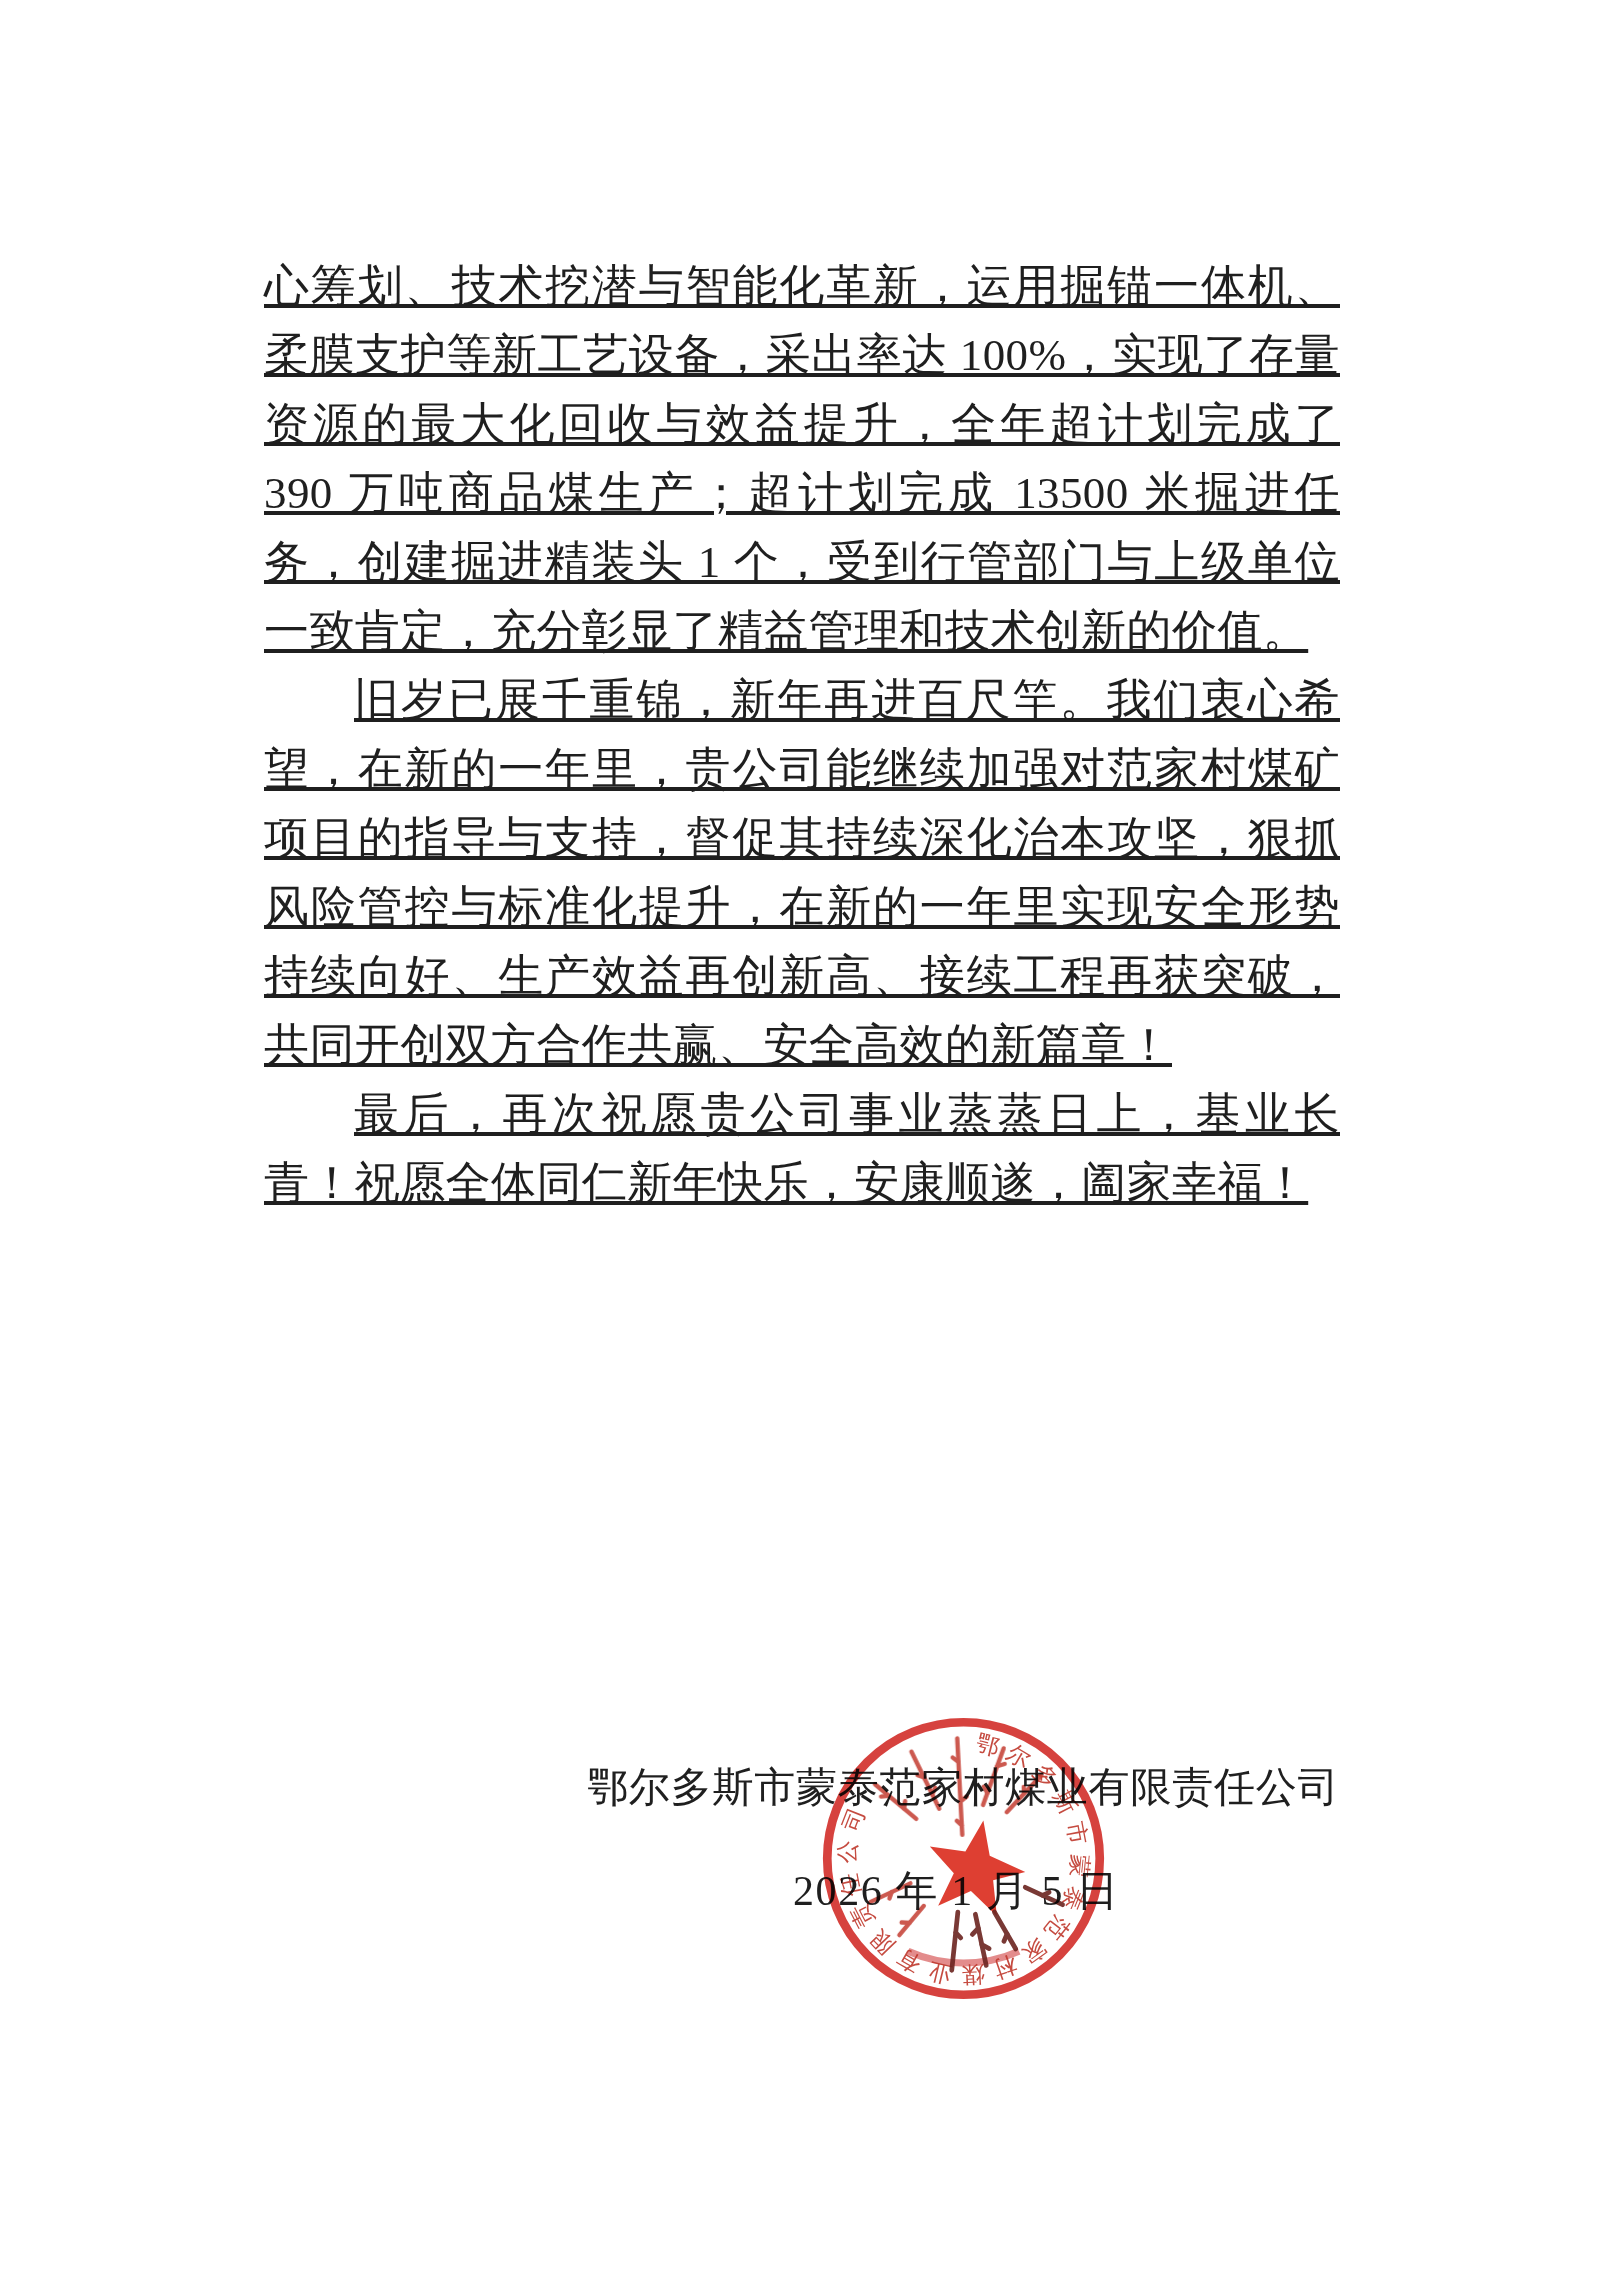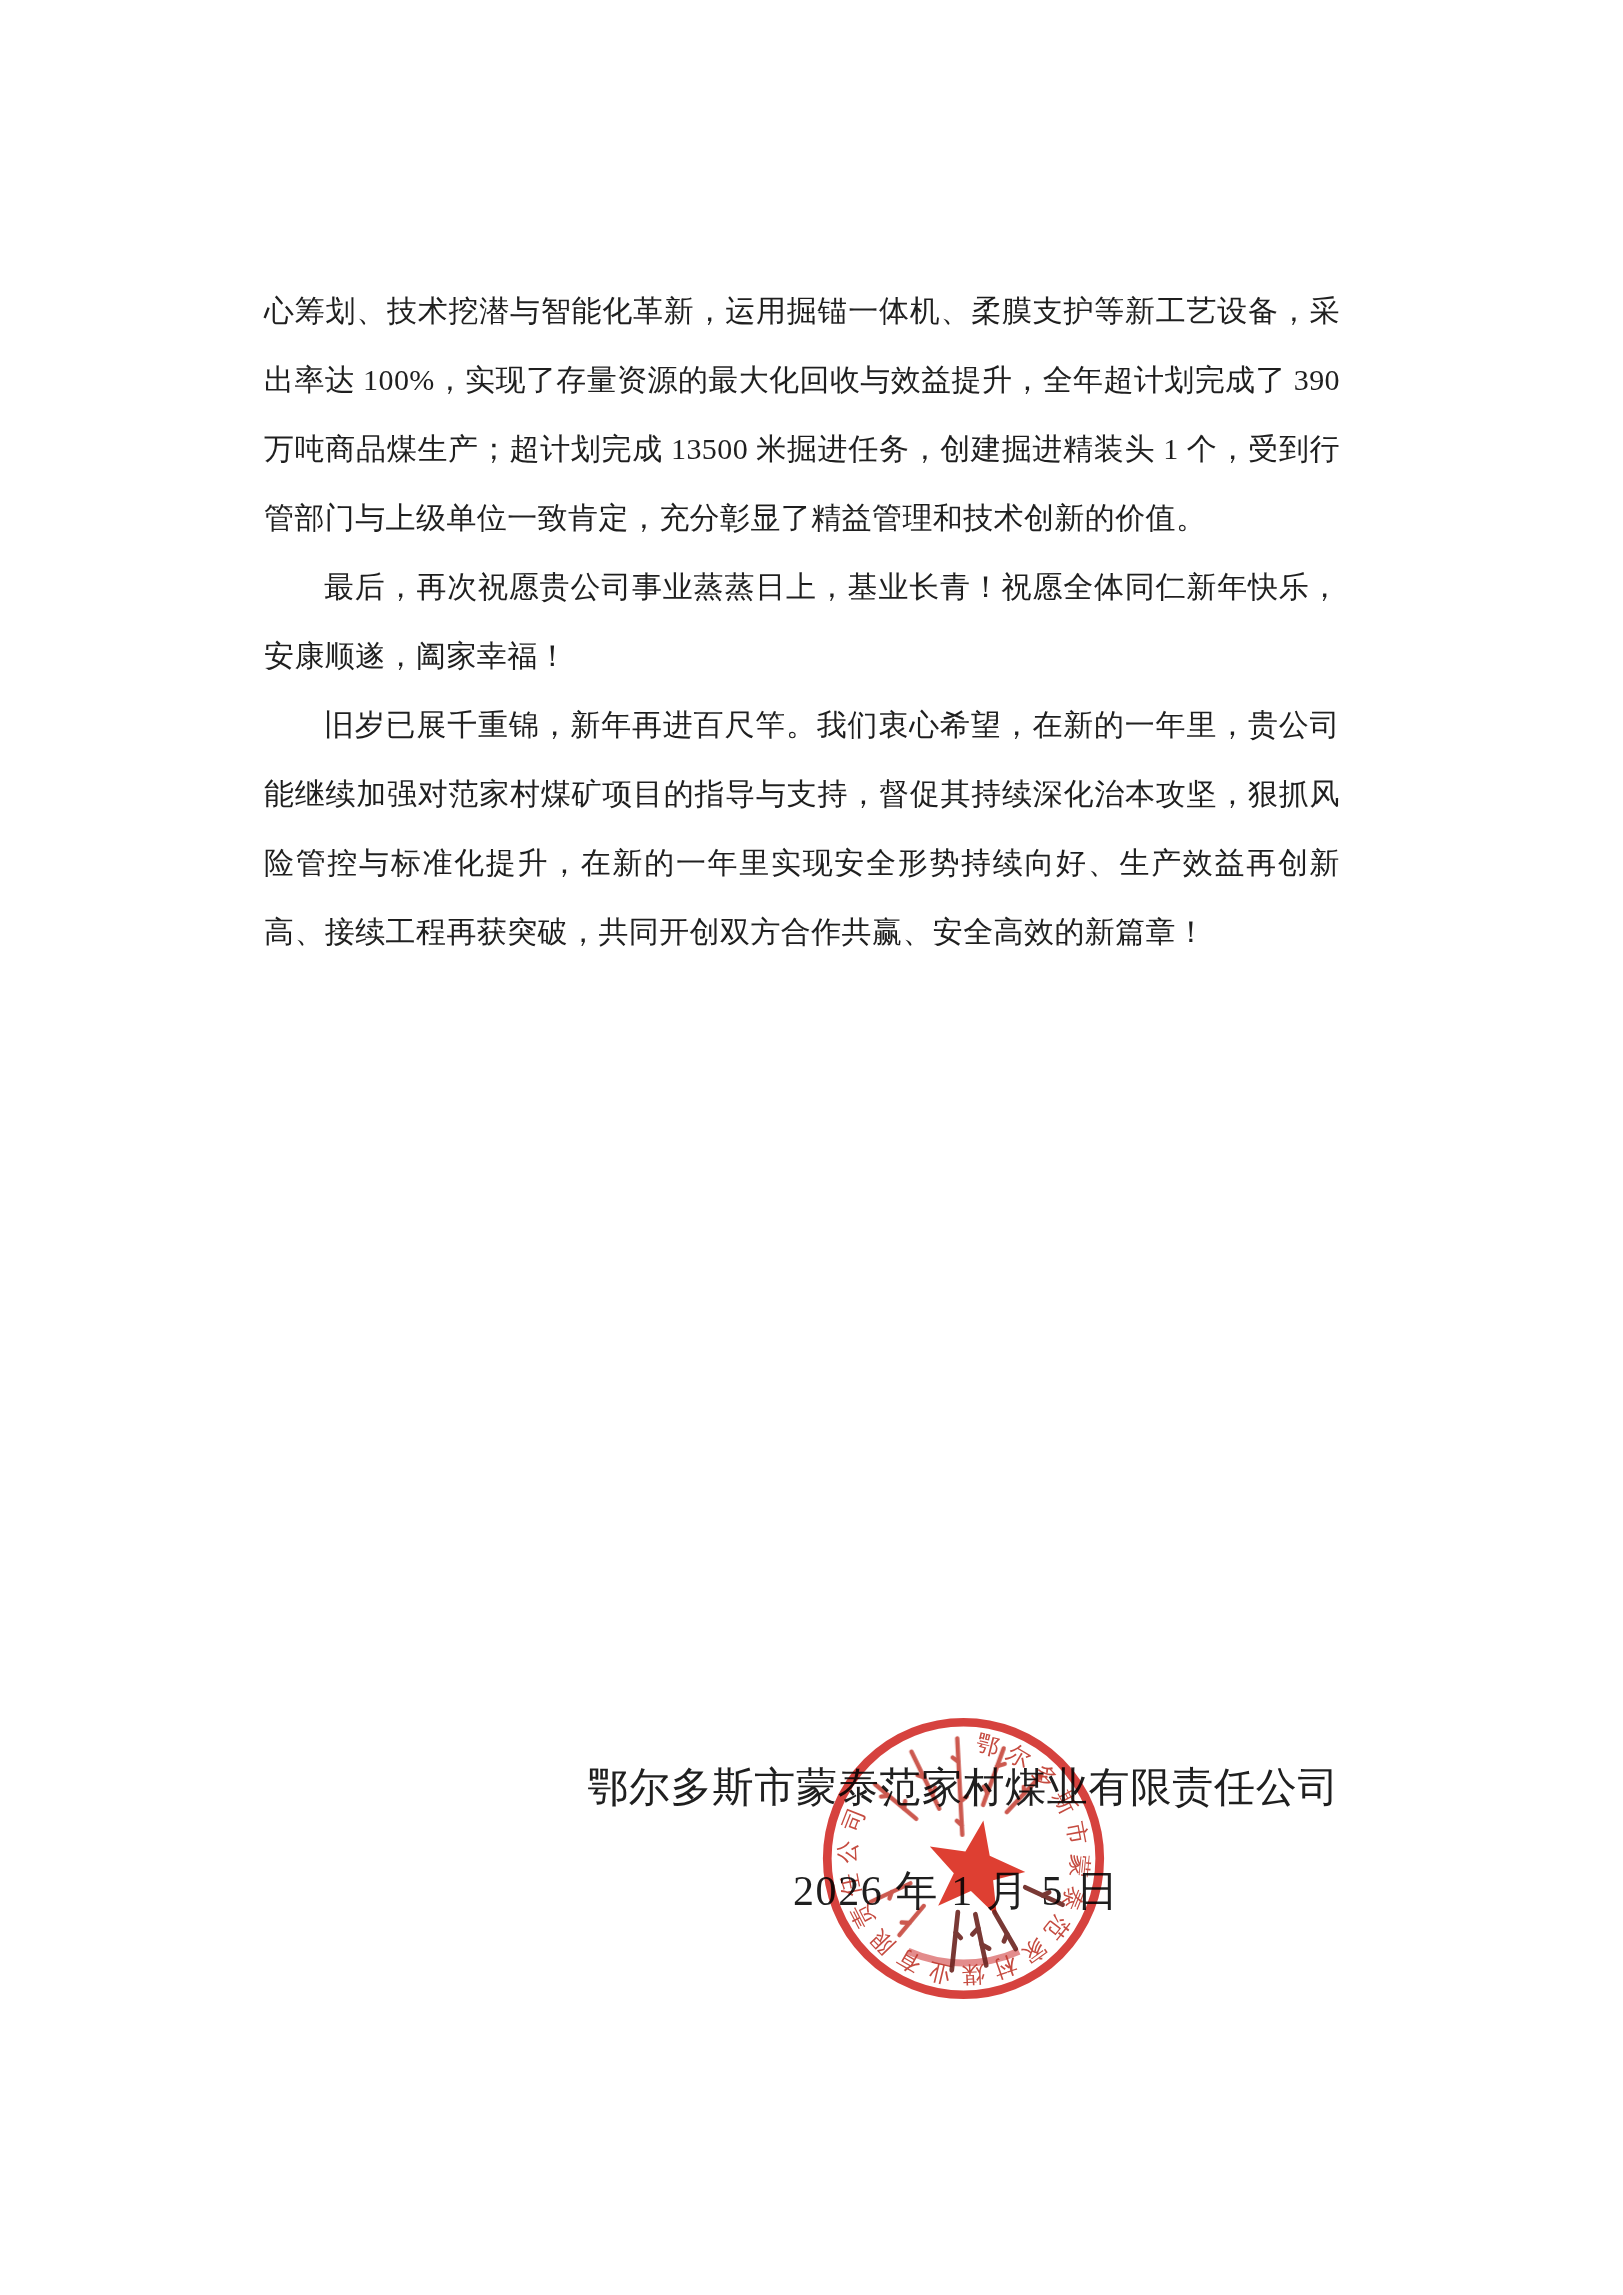--- a/index.html
+++ b/index.html
@@ -6,25 +6,26 @@
   .page{
     position:relative;
     width:1623px;height:2295px;
     background:#ffffff;
     overflow:hidden;
     font-family:"Liberation Serif","DejaVu Serif",serif;
     color:#1f1f1f;
   }
   .body-text{
     position:absolute;
-    left:264px;top:276px;width:1076px;
-    font-size:30px;
+    left:264px;top:252px;width:1076px;
+    font-size:45px;
     line-height:69px;
     text-align:justify;
     letter-spacing:0.4px;
+    text-decoration:underline;
   }
   .para{margin:0;text-indent:2em;}
   .para.cont{text-indent:0;}
   .sig-company{
     position:absolute;
     left:587px;top:1760px;
     font-size:41px;
     letter-spacing:0.8px;
     white-space:nowrap;
   }
@@ -44,22 +45,22 @@
   }
   .seal text{font-family:"Liberation Serif","DejaVu Serif",serif;}
 </style>
 </head>
 <body>
 
 <div class="page">
 
   <div class="body-text">
     <p class="para cont">心筹划、技术挖潜与智能化革新，运用掘锚一体机、柔膜支护等新工艺设备，采出率达 100%，实现了存量资源的最大化回收与效益提升，全年超计划完成了 390 万吨商品煤生产；超计划完成 13500 米掘进任务，创建掘进精装头 1 个，受到行管部门与上级单位一致肯定，充分彰显了精益管理和技术创新的价值。</p>
+    <p class="para">旧岁已展千重锦，新年再进百尺竿。我们衷心希望，在新的一年里，贵公司能继续加强对范家村煤矿项目的指导与支持，督促其持续深化治本攻坚，狠抓风险管控与标准化提升，在新的一年里实现安全形势持续向好、生产效益再创新高、接续工程再获突破，共同开创双方合作共赢、安全高效的新篇章！</p>
     <p class="para">最后，再次祝愿贵公司事业蒸蒸日上，基业长青！祝愿全体同仁新年快乐，安康顺遂，阖家幸福！</p>
-    <p class="para">旧岁已展千重锦，新年再进百尺竿。我们衷心希望，在新的一年里，贵公司能继续加强对范家村煤矿项目的指导与支持，督促其持续深化治本攻坚，狠抓风险管控与标准化提升，在新的一年里实现安全形势持续向好、生产效益再创新高、接续工程再获突破，共同开创双方合作共赢、安全高效的新篇章！</p>
   </div>
 
   <div class="sig-company">鄂尔多斯市蒙泰范家村煤业有限责任公司</div>
   <div class="sig-date">2026 年 1 月 5 日</div>
 
   <svg class="seal" viewBox="0 0 380 380" xmlns="http://www.w3.org/2000/svg">
     <defs>
       <path id="sealArc" d="M190,53 a137,137 0 1 1 -0.05,0" fill="none"></path>
     </defs>
 

